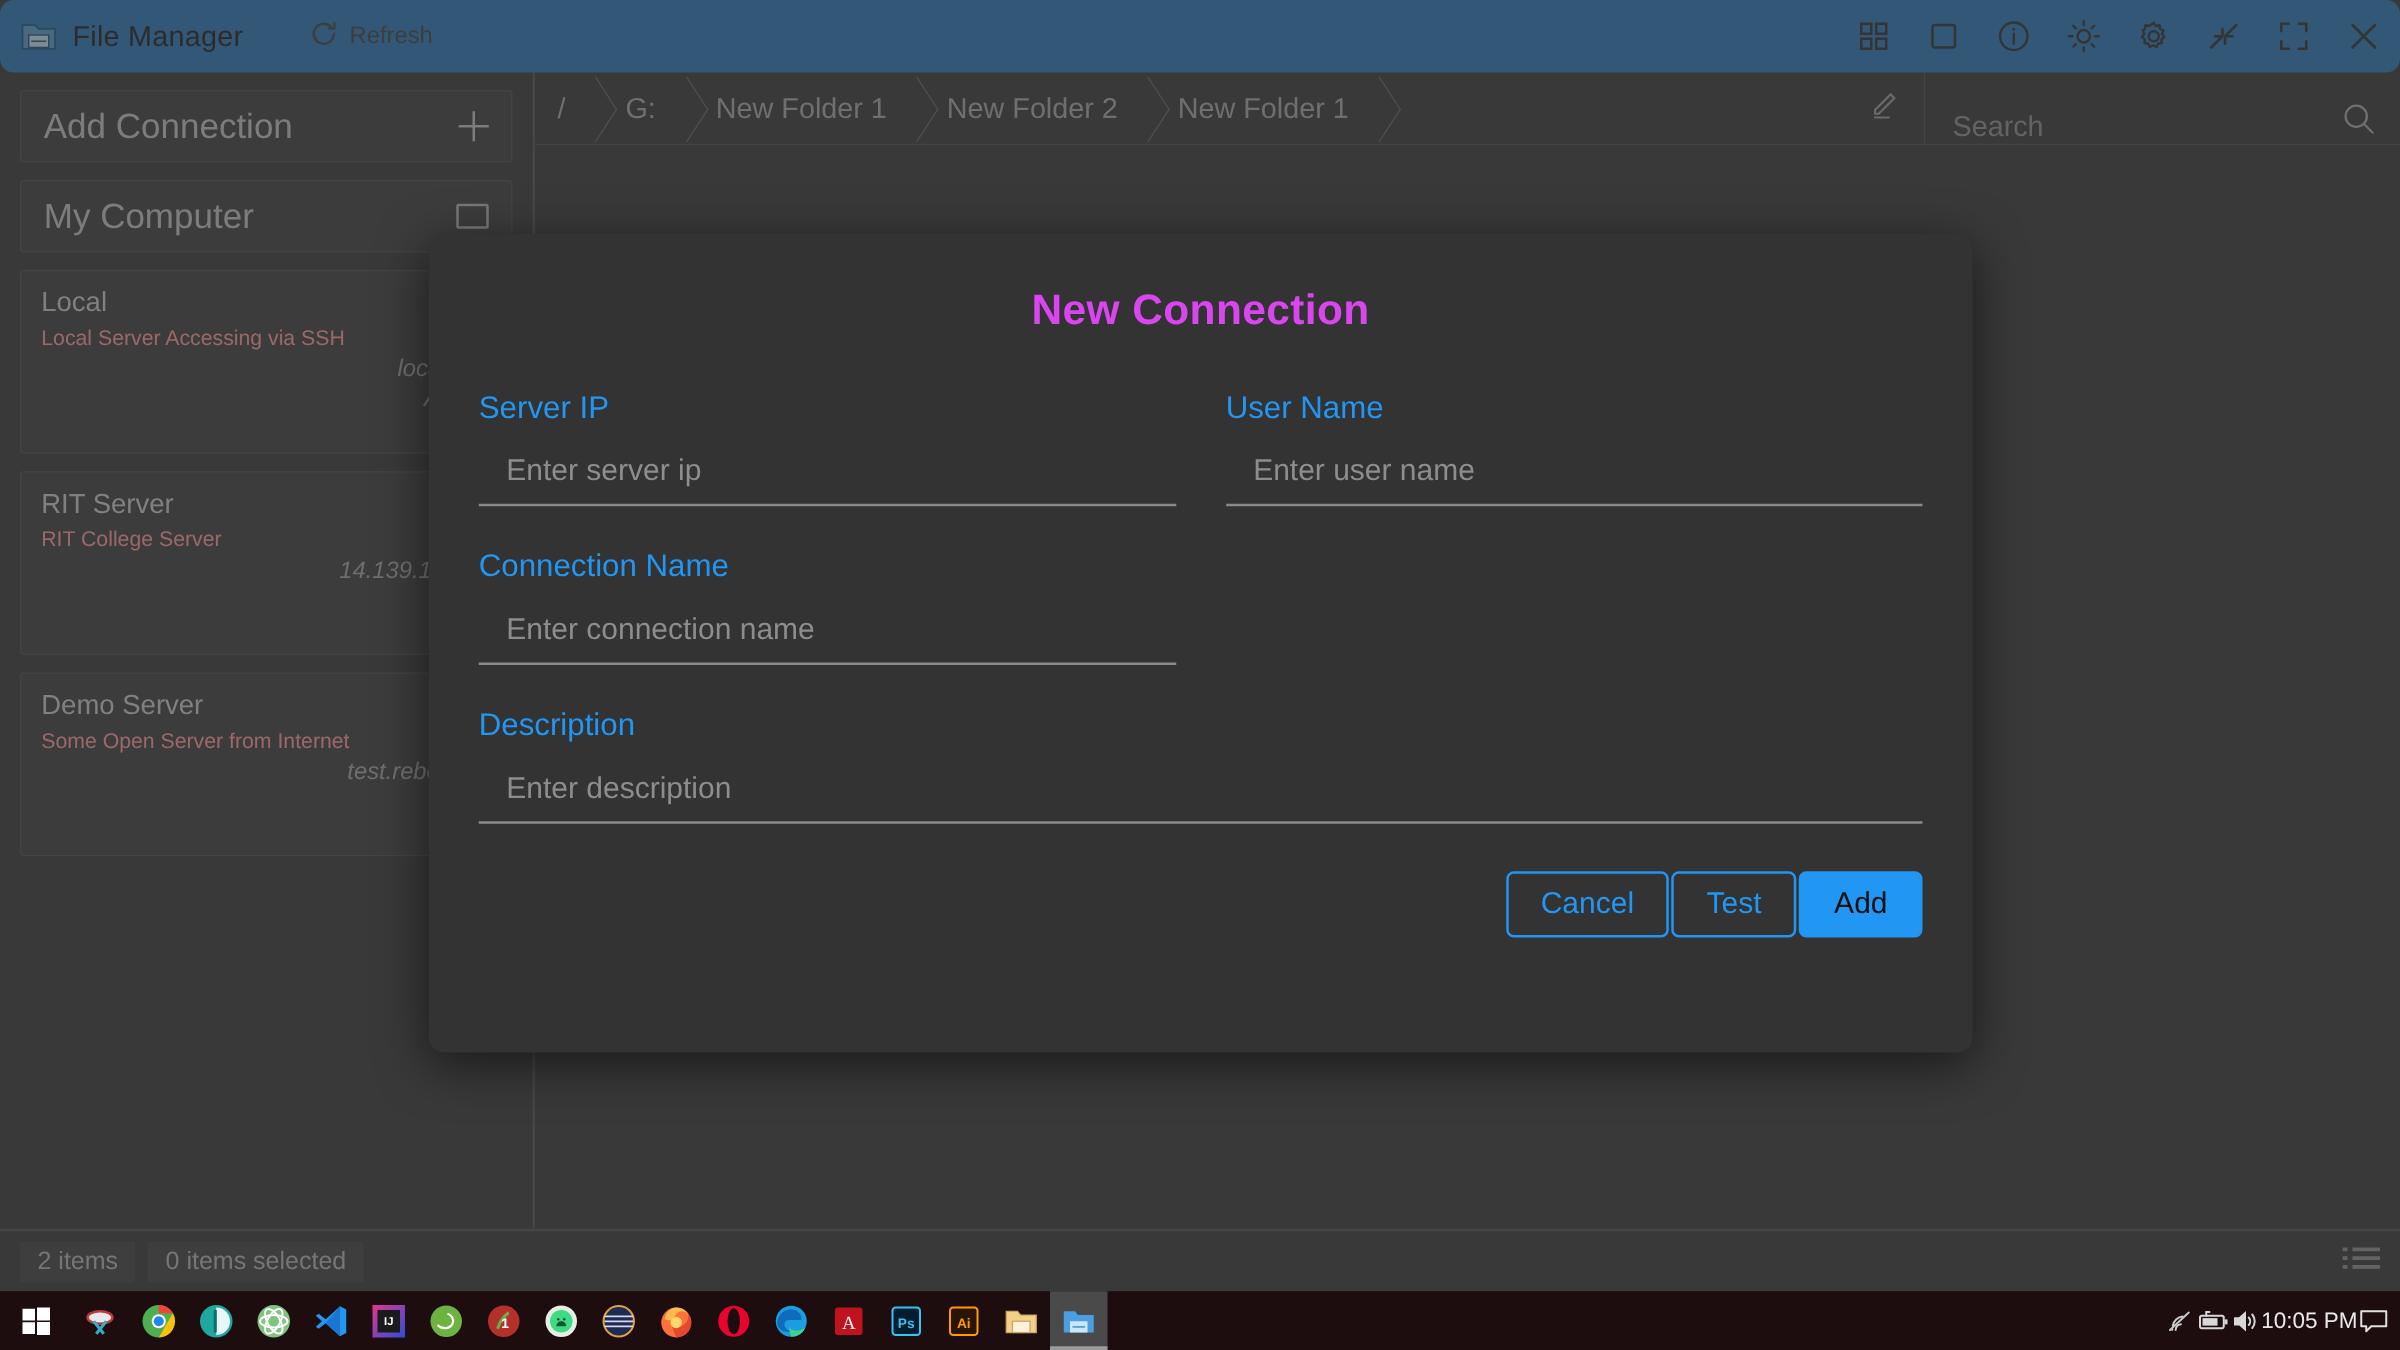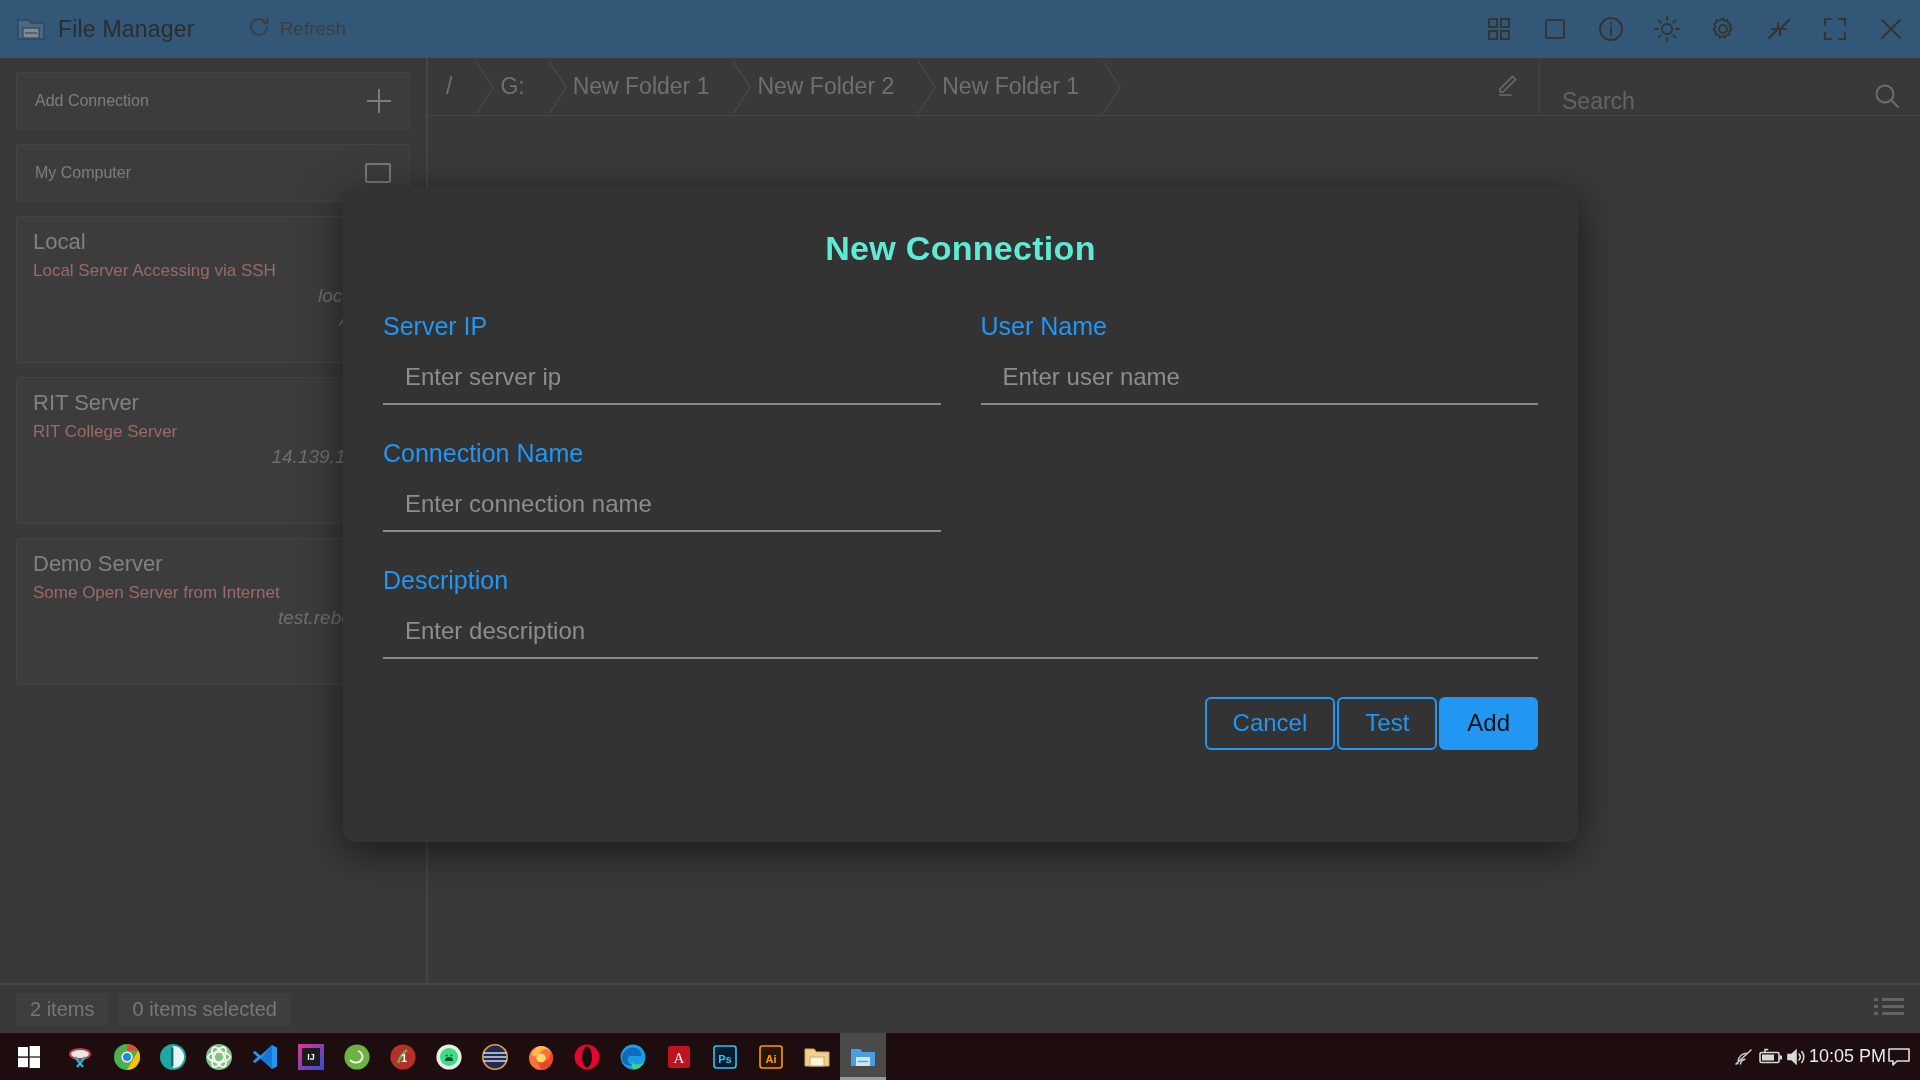--- a/index.html
+++ b/index.html
@@ -25,20 +25,21 @@
   }
 
   
   .titlebar {
     height: 58px;
     background: #4a8ac0;
     display: flex;
     align-items: center;
     flex: 0 0 58px;
     position: relative;
+    border-radius: 11px;
   }
   .tb-left {
     display: flex;
     align-items: center;
     padding-left: 16px;
   }
   .tb-appicon { width: 30px; height: 30px; margin-right: 12px; display:block; }
   .tb-title {
     font-size: 23px;
     color: #3f3f3f;
@@ -98,21 +99,21 @@
     padding: 0 18px;
     justify-content: space-between;
   }
   .side-card.mycomp {
     height: 58px;
     display: flex; align-items: center;
     padding: 0 18px;
     justify-content: space-between;
   }
   .sc-title {
-    font-size: 16px;
+    font-size: 28px;
     color: #c9c9c9;
   }
   .plus-icon {
     width: 24px; height: 24px; position: relative;
   }
   .plus-icon::before, .plus-icon::after {
     content:""; position:absolute; background:#c9c9c9;
   }
   .plus-icon::before { left: 0; top: 11px; width: 24px; height: 2px; }
   .plus-icon::after  { top: 0; left: 11px; height: 24px; width: 2px; }
@@ -235,21 +236,21 @@
     left: 343px; top: 187px;
     width: 1235px; height: 655px;
     background: #333333;
     border-radius: 12px;
     z-index: 60;
     box-shadow: 0 10px 40px rgba(0,0,0,0.55);
     padding: 0 40px;
   }
   .modal-title {
     text-align: center;
-    color: #5eead4;
+    color: #d946ef;
     font-size: 34px;
     font-weight: bold;
     padding-top: 42px;
     letter-spacing: .3px;
   }
   .form-grid {
     margin-top: 44px;
     display: grid;
     grid-template-columns: 1fr 1fr;
     column-gap: 40px;

